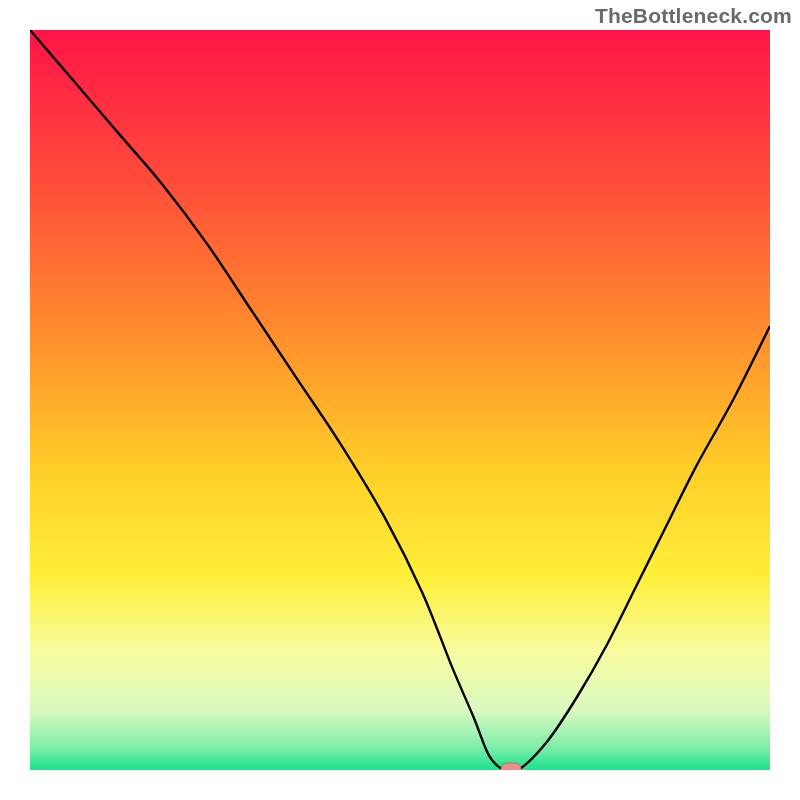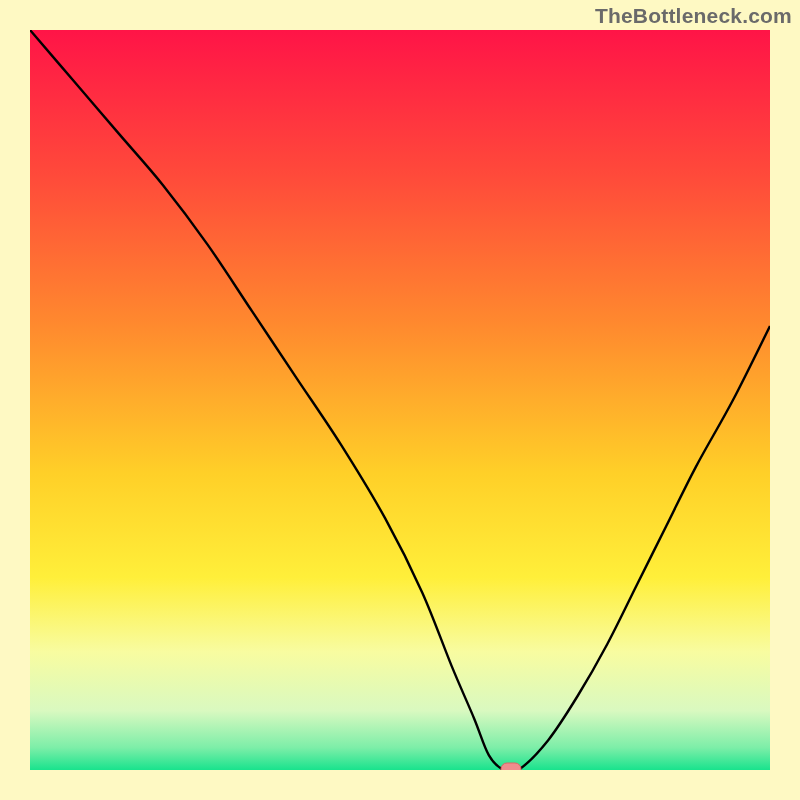--- a/index.html
+++ b/index.html
@@ -8,21 +8,21 @@
     width: 800px;
     height: 800px;
     background: #000;
     overflow: hidden;
     font-family: Arial, Helvetica, sans-serif;
   }
   .frame {
     position: relative;
     width: 800px;
     height: 800px;
-    background: #fef9c3;
+    background: #ffffff;
   }
   .watermark {
     position: absolute;
     top: 4px;
     right: 8px;
     font-size: 21px;
     font-weight: 600;
     color: #6a6a6a;
     letter-spacing: 0.2px;
     user-select: none;

